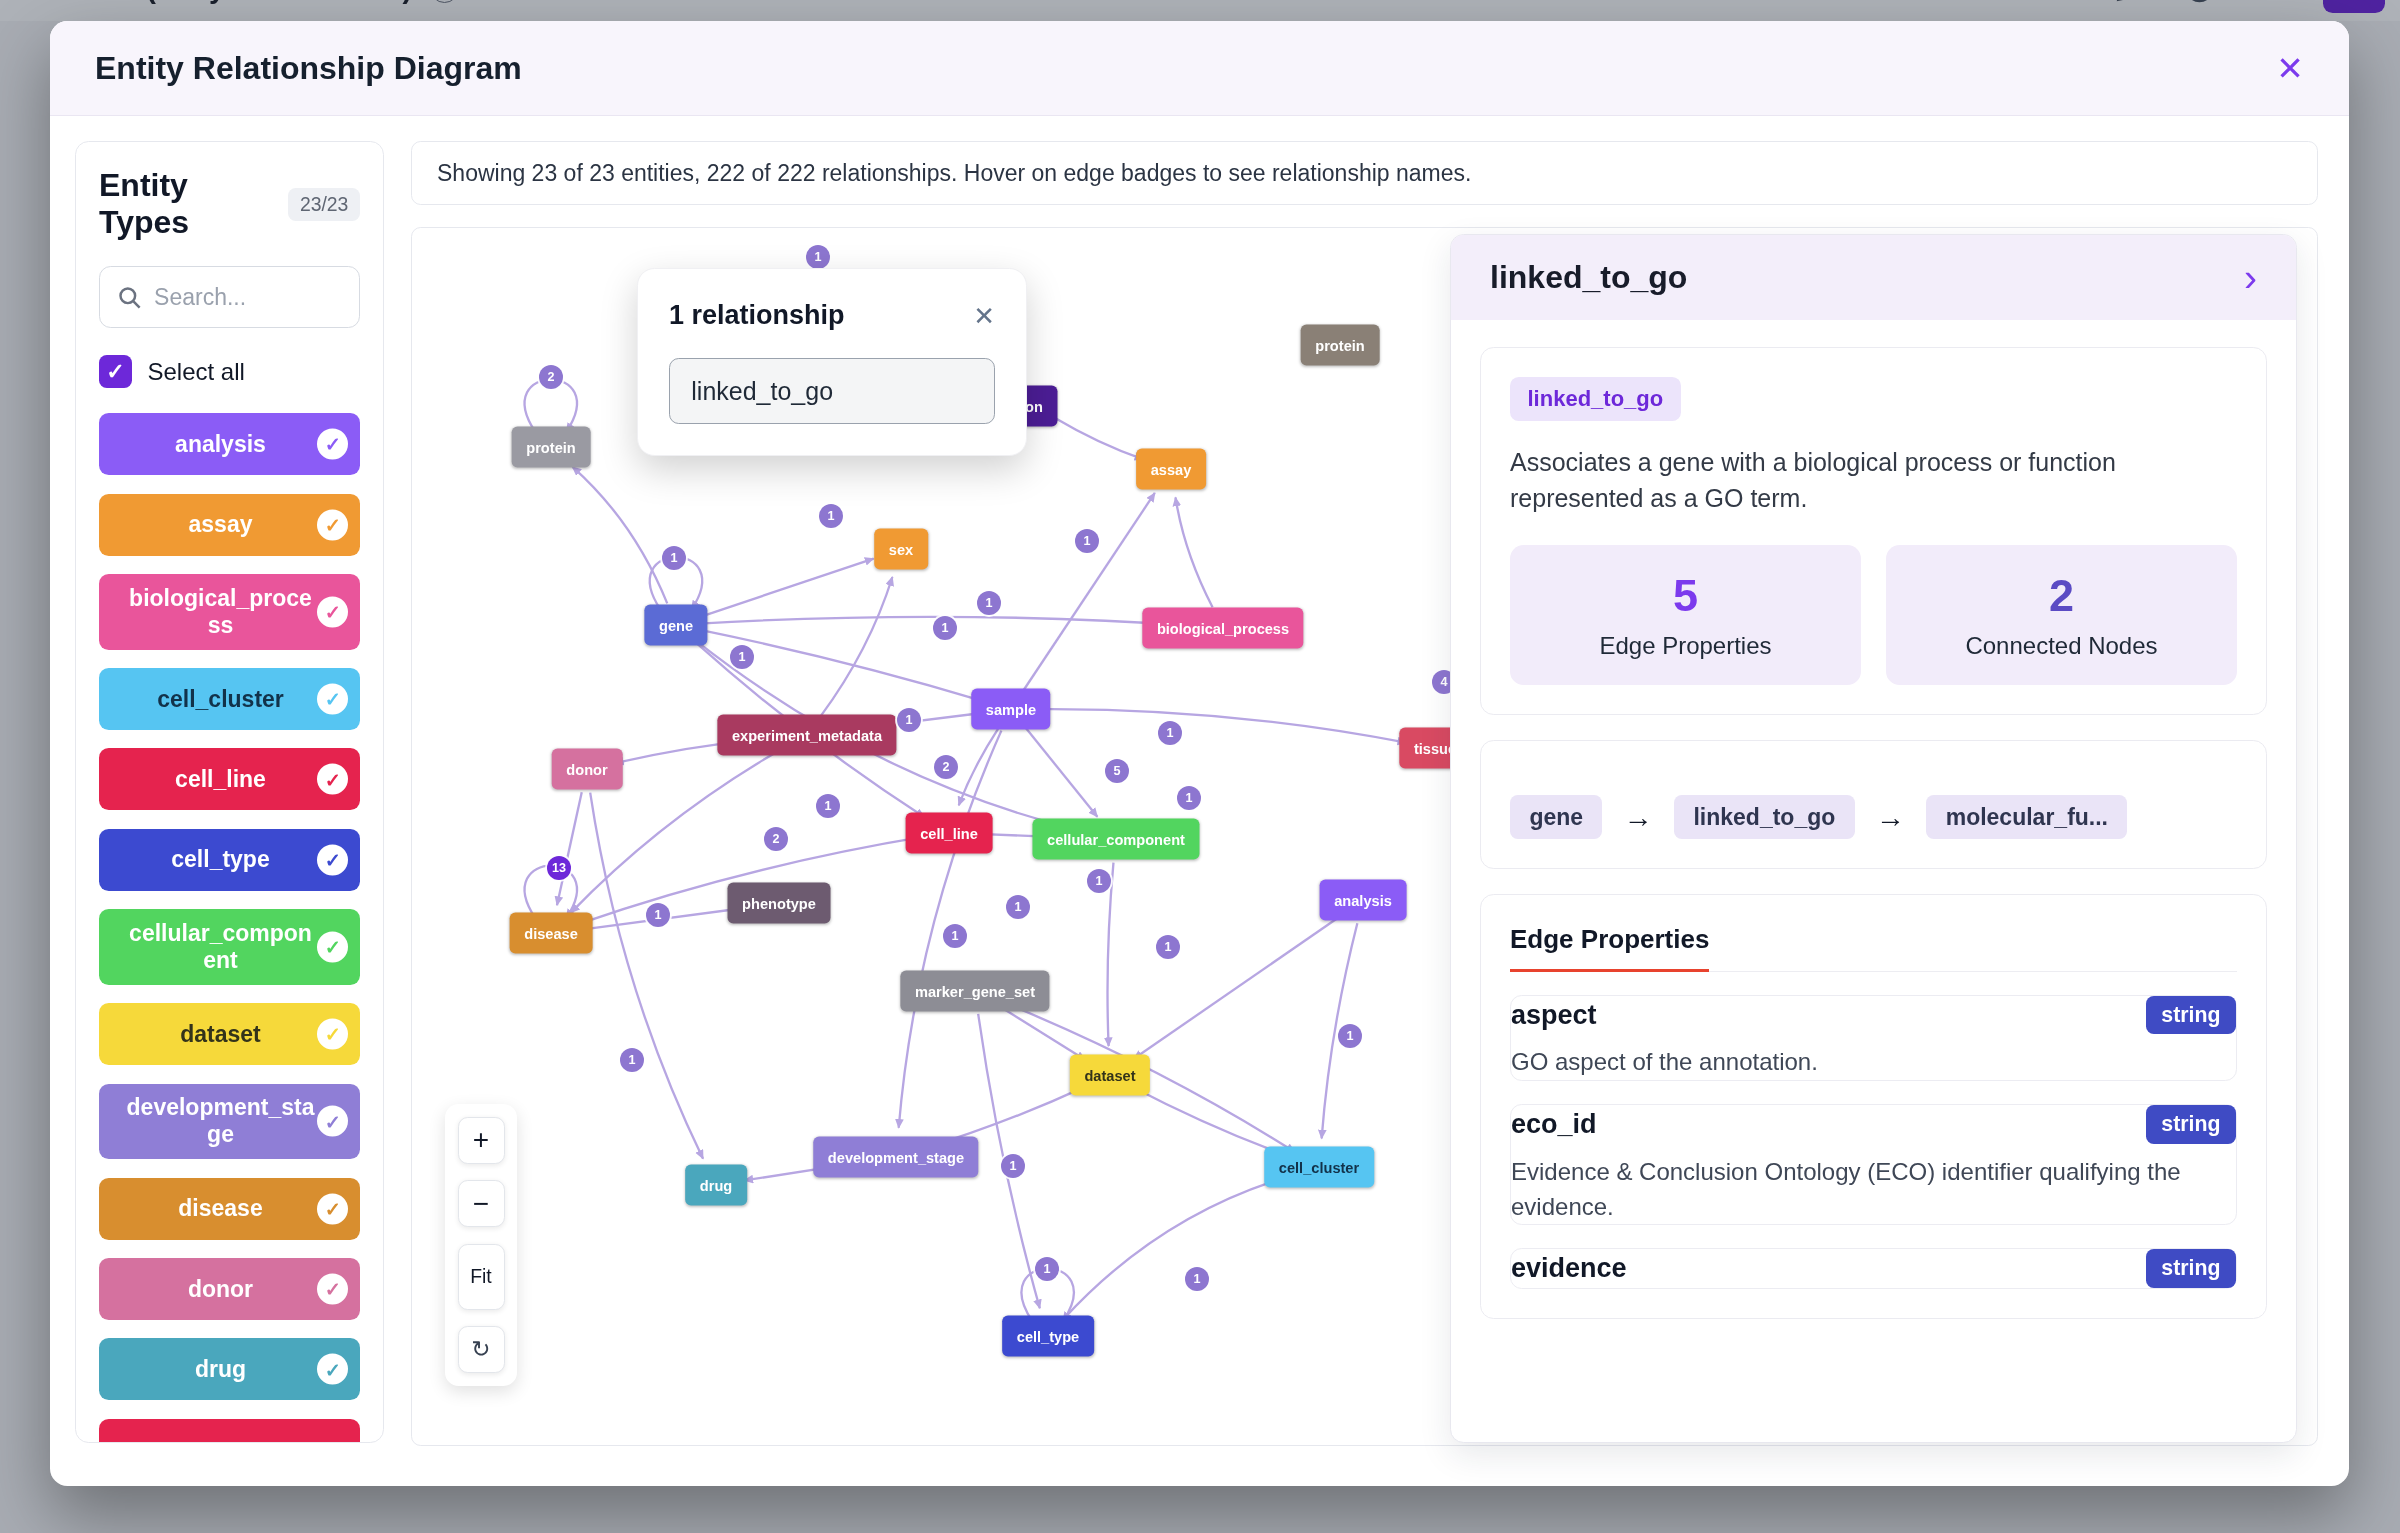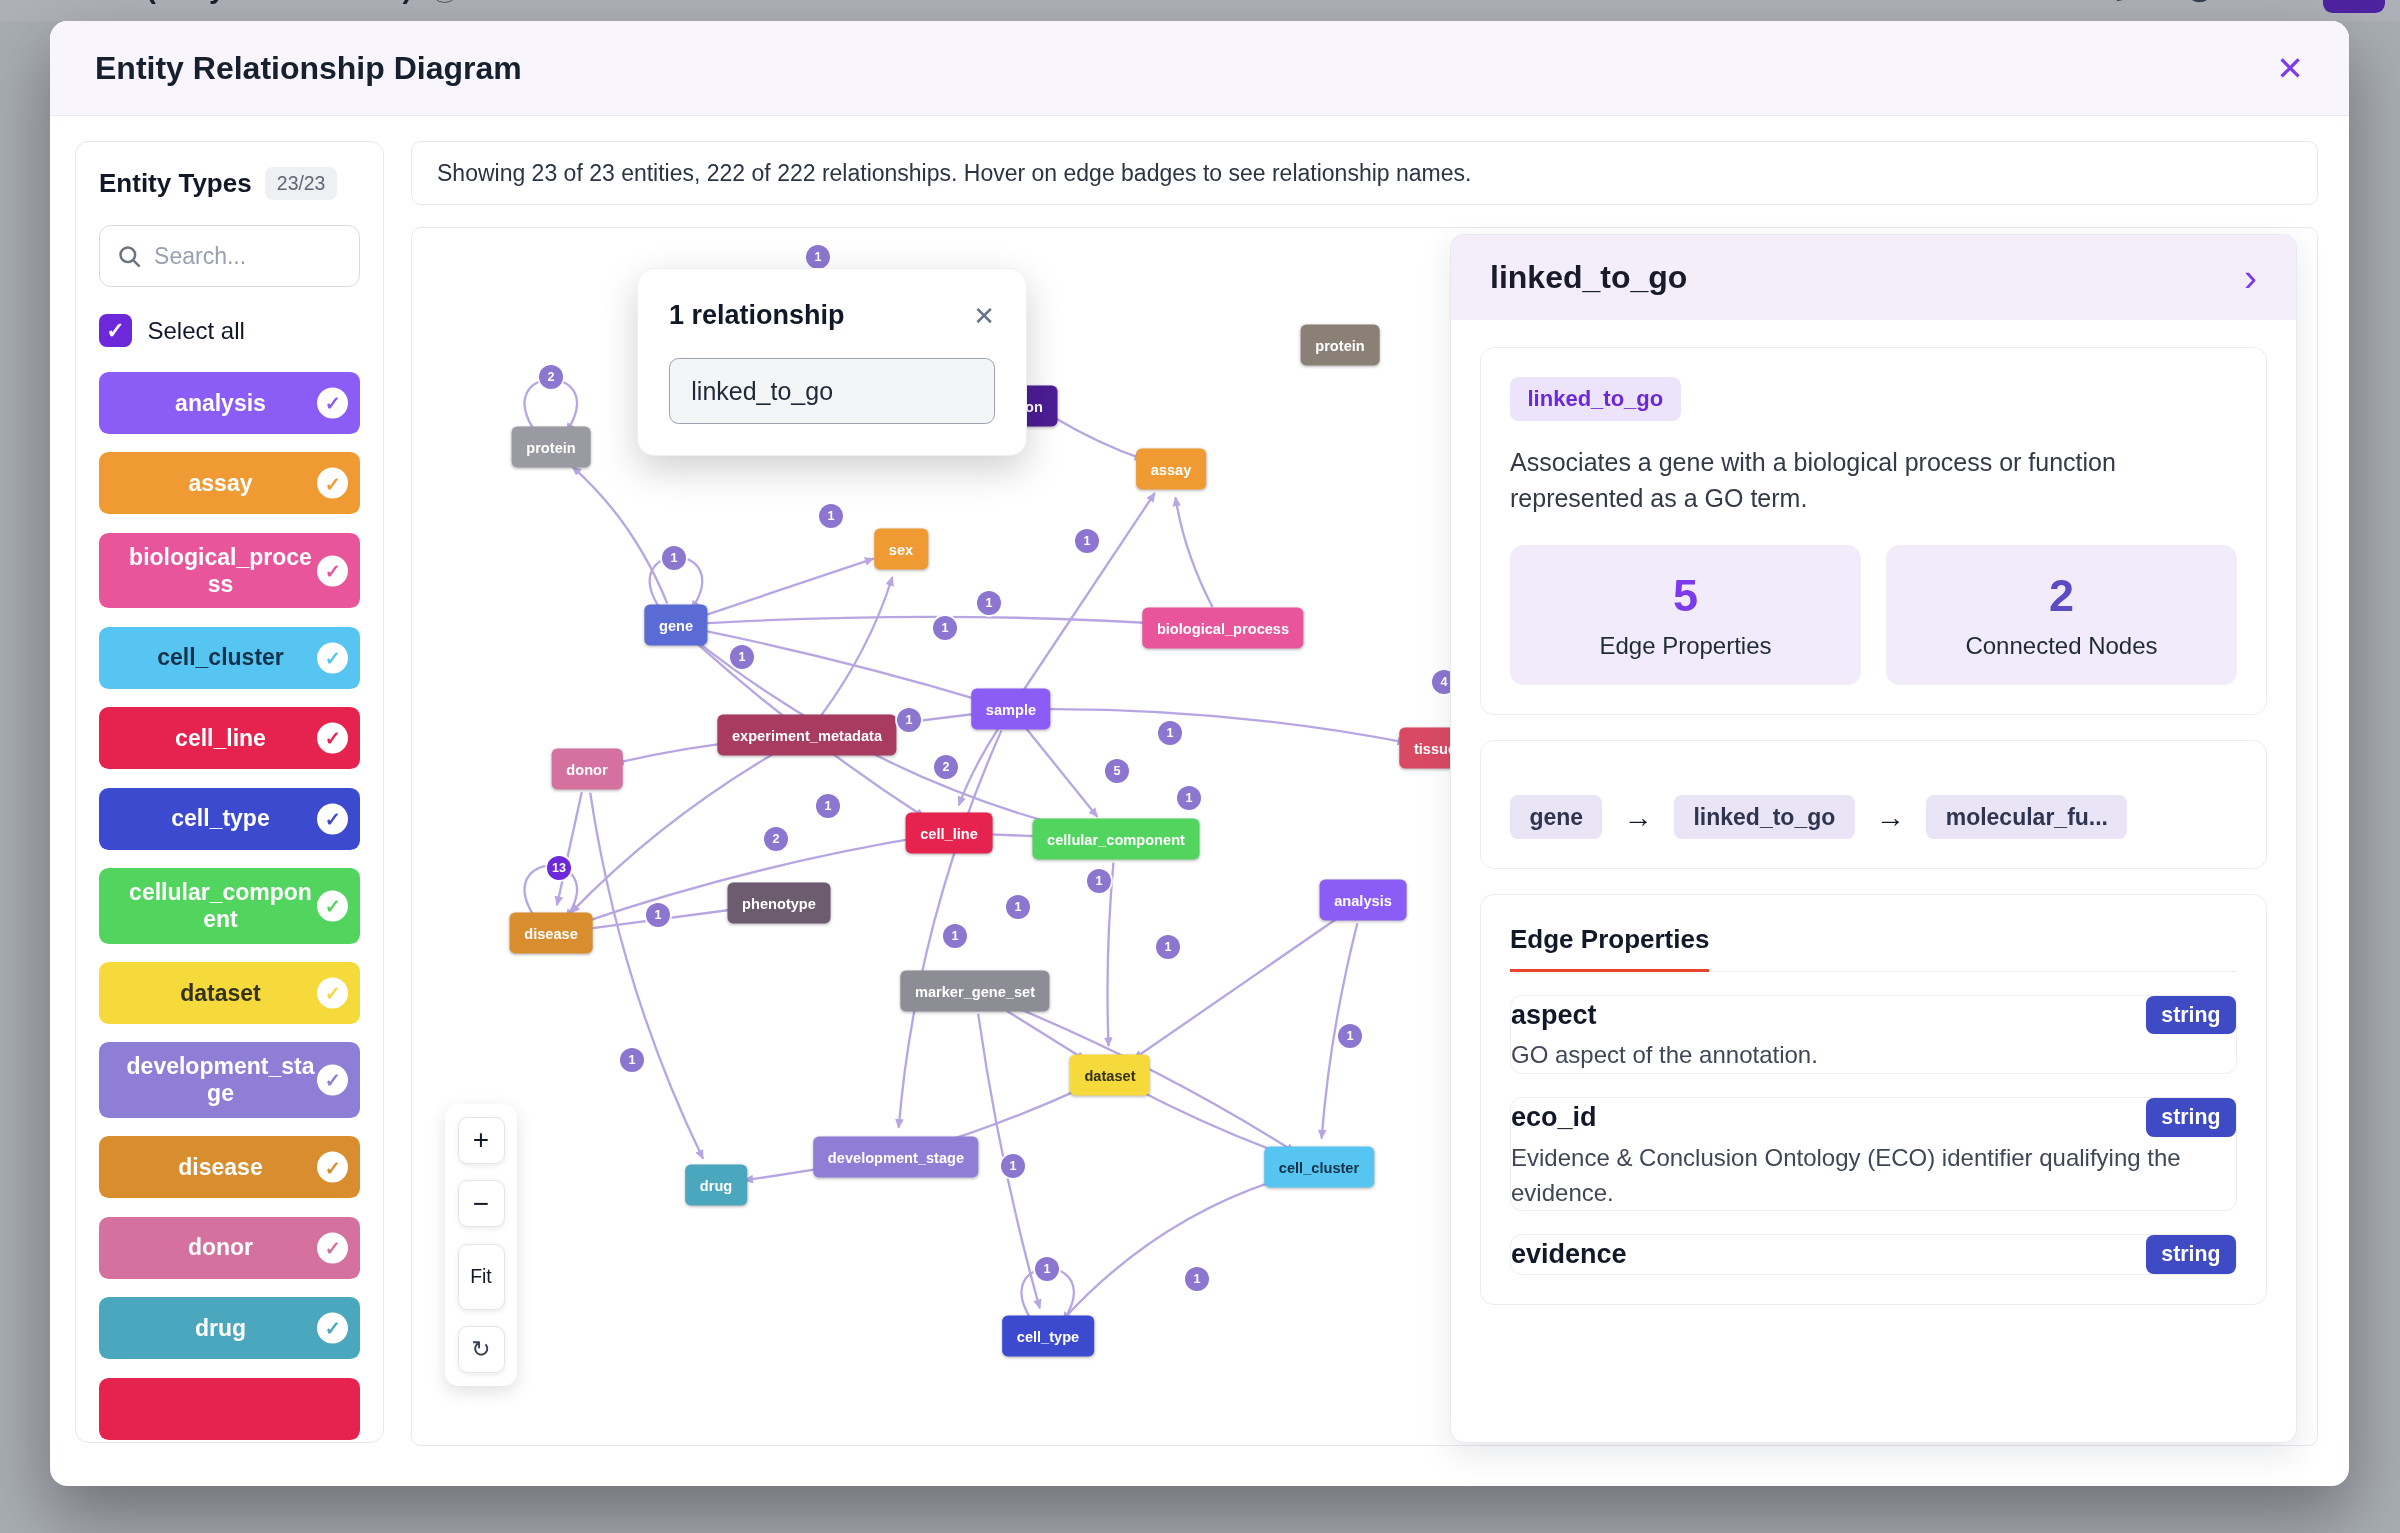--- a/index.html
+++ b/index.html
@@ -43,21 +43,21 @@
   .modal-title { font-size:32px; font-weight:bold; color:#16202e; }
   .modal-close { font-size:33px; color:#7c3aed; line-height:1; cursor:default; }
 
   
   .sidebar {
     position:absolute; left:25px; top:120px; width:309px; height:1302px;
     background:#fff; border:1px solid #e6e8ee; border-radius:13.6px;
     padding:25px 23px; overflow:hidden;
   }
   .sidebar-head { display:flex; align-items:center; gap:13.6px; }
-  .sidebar-title { font-size:26px; font-weight:bold; color:#111827; }
+  .sidebar-title { font-size:32px; font-weight:bold; color:#111827; }
   .sidebar-count { background:#eef0f4; color:#5f6673; font-size:19.4px; padding:4.9px 11.6px; border-radius:7.8px; }
   .search-box {
     margin-top:25px; height:62px; border:1px solid #d7dbe2; border-radius:11.6px;
     display:flex; align-items:center; padding:0 15.5px; gap:11.6px; background:#fff;
   }
   .search-box svg { width:27px; height:27px; flex:none; }
   .search-input { border:none; outline:none; font-size:23px; color:#374151; width:100%; background:transparent; font-family:inherit; }
   .search-input::placeholder { color:#9aa1ad; }
   .select-all { margin-top:27px; display:flex; align-items:center; gap:15.5px; }
   .checkbox {
@@ -165,21 +165,21 @@
     display:inline-block; font-size:26px; font-weight:600; color:#111827;
     padding-bottom:13.6px; border-bottom:3.9px solid #e8432e; margin-bottom:-1px;
   }
   .prop-item { border:1px solid #ececf2; border-radius:11.6px; margin-top:23px; }
   .prop-head { display:flex; justify-content:space-between; align-items:center; }
   .prop-name { font-size:27px; font-weight:bold; color:#111827; }
   .type-badge {
     background:#3f4bc4; color:#fff; font-size:21.3px; font-weight:600;
     padding:6.8px 15.5px; border-radius:7.8px;
   }
-  .prop-desc { margin-top:4px; font-size:24px; color:#3f4756; line-height:1.45; }
+  .prop-desc { margin-top:11px; font-size:24px; color:#3f4756; line-height:1.45; }
 </style>
 </head>
 <body>
 
 <div class="page-header">
   <span class="page-title">KGV3.1 (Polly Co-Scientist)</span>
   <span class="info-icon">i</span>
   <div class="header-actions">
     <span class="hdr-icon">
       <svg viewBox="0 0 24 24" fill="none" stroke="currentColor" stroke-width="2">

